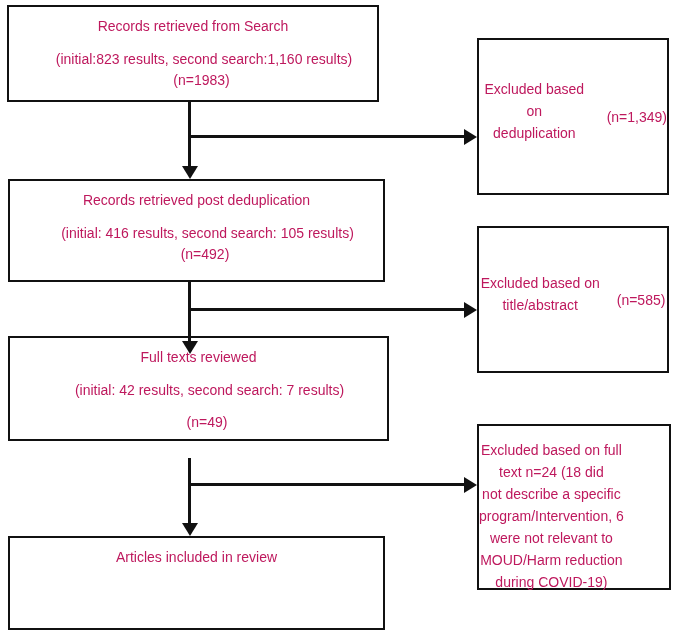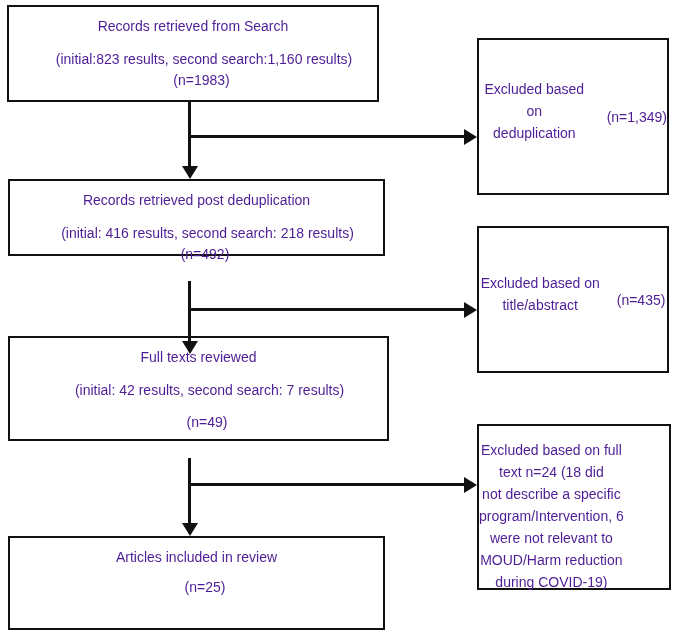--- a/index.html
+++ b/index.html
@@ -6,21 +6,21 @@
     margin: 0;
     padding: 0;
     background: #ffffff;
   }
   #stage {
     position: relative;
     width: 685px;
     height: 635px;
     background: #ffffff;
     font-family: "Liberation Sans", sans-serif;
-    color: #4c1d95;
+    color: #be185d;
     overflow: hidden;
     text-decoration: underline;
   }
   .box {
     position: absolute;
     border: 2px solid #111111;
     background: #ffffff;
     box-sizing: border-box;
     text-align: center;
     font-size: 14px;
@@ -37,21 +37,21 @@
   .box.right-col {
     display: flex;
     flex-direction: row;
     justify-content: center;
     align-items: center;
     line-height: 22px;
   }
   .pre { white-space: pre-line; }
 
   #box-search     { left: 7px;   top: 5px;   width: 372px; height: 97px; }
-  #box-dedup      { left: 8px;   top: 179px; width: 377px; height: 77px; }
+  #box-dedup      { left: 8px;   top: 179px; width: 377px; height: 103px; }
   #box-fulltext   { left: 8px;   top: 336px; width: 381px; height: 105px; }
   #box-included   { left: 8px;   top: 536px; width: 377px; height: 94px; }
 
   #box-excl-dedup { left: 477px; top: 38px;  width: 192px; height: 157px; }
   #box-excl-title { left: 477px; top: 226px; width: 192px; height: 147px; }
   #box-excl-full  { left: 477px; top: 424px; width: 194px; height: 166px;
                     justify-content: flex-start; padding-top: 17px; }
 
   #box-fulltext .detail { margin-bottom: 11px; }
 
@@ -100,45 +100,44 @@
 <div id="stage">
 
   <div class="box left-col" id="box-search">
     <span class="title gap-lg">Records retrieved from Search</span>
     <span class="detail">(initial:823 results, second search:1,160 results)</span>
     <span class="count">(n=1983)</span>
   </div>
 
   <div class="box left-col" id="box-dedup">
     <span class="title gap-lg">Records retrieved post deduplication</span>
-    <span class="detail">(initial: 416 results, second search: 218 results)</span>
+    <span class="detail">(initial: 416 results, second search: 105 results)</span>
     <span class="count">(n=492)</span>
   </div>
 
   <div class="box left-col" id="box-fulltext">
     <span class="title gap-lg">Full texts reviewed</span>
     <span class="detail">(initial: 42 results, second search: 7 results)</span>
     <span class="count">(n=49)</span>
   </div>
 
   <div class="box left-col" id="box-included">
     <span class="title gap-md">Articles included in review</span>
-    <span class="count">(n=25)</span>
   </div>
 
   <div class="box right-col" id="box-excl-dedup">
     <span class="title pre gap-lg">Excluded based on
 deduplication</span>
     <span class="count">(n=1,349)</span>
   </div>
 
   <div class="box right-col" id="box-excl-title">
     <span class="title pre gap-lg">Excluded based on
 title/abstract</span>
-    <span class="count">(n=435)</span>
+    <span class="count">(n=585)</span>
   </div>
 
   <div class="box right-col" id="box-excl-full">
     <span class="pre">Excluded based on full
 text n=24 (18 did
 not describe a specific
 program/Intervention, 6
 were not relevant to
 MOUD/Harm reduction
 during COVID-19)</span>

